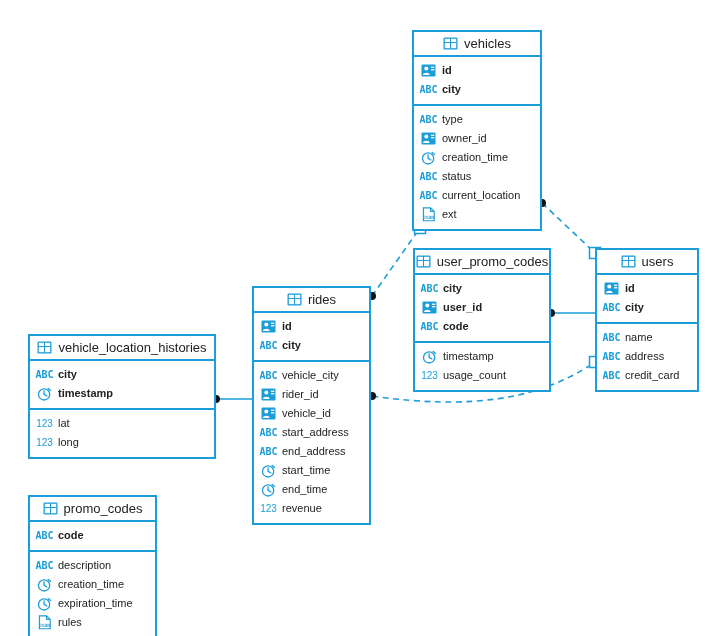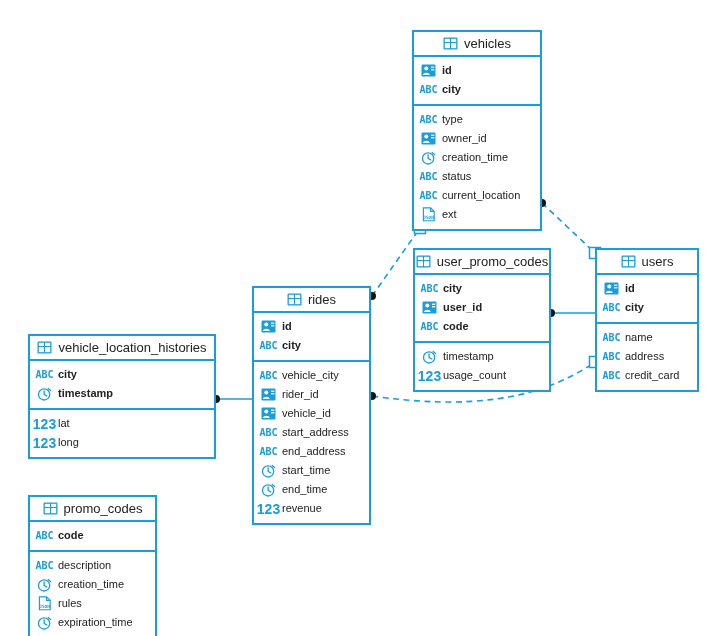--- a/index.html
+++ b/index.html
@@ -69,22 +69,22 @@
   .ico-abc{
     font-size:10px;
     font-weight:bold;
     color:#1a9dd9;
     letter-spacing:0px;
     font-family:"DejaVu Sans Mono", monospace;
     line-height:1;
   }
   
   .ico-123{
-    font-size:14px;
-    font-weight:bold;
+    font-size:10px;
+    font-weight:normal;
     color:#1a9dd9;
     font-family:"Liberation Sans", sans-serif;
     line-height:1;
   }
 
   
 </style>
 </head>
 <body>
 
@@ -495,33 +495,33 @@
             <svg width="15" height="14" viewBox="0 0 15 14">
               <circle cx="7.1" cy="7.4" r="5.6" fill="#ffffff" stroke="#1a9dd9" stroke-width="1.3"></circle>
               <path d="M7.1 3.8 L7.1 7.4 L9.9 9" fill="none" stroke="#1a9dd9" stroke-width="1.3" stroke-linecap="round"></path>
               <path d="M11.2 1.4 L13.6 3.4" fill="none" stroke="#1a9dd9" stroke-width="1.3" stroke-linecap="round"></path>
             </svg>
           </span>
           <span class="field-label">creation_time</span>
         </div>
         <div class="field">
           <span class="ico">
+            <svg width="15" height="14" viewBox="0 0 15 14">
+              <circle cx="7.1" cy="7.4" r="5.6" fill="#ffffff" stroke="#1a9dd9" stroke-width="1.3"></circle>
+              <path d="M7.1 3.8 L7.1 7.4 L9.9 9" fill="none" stroke="#1a9dd9" stroke-width="1.3" stroke-linecap="round"></path>
+              <path d="M11.2 1.4 L13.6 3.4" fill="none" stroke="#1a9dd9" stroke-width="1.3" stroke-linecap="round"></path>
+            </svg>
+          </span>
+          <span class="field-label">expiration_time</span>
+        </div>
+        <div class="field">
+          <span class="ico">
             <svg width="14" height="15" viewBox="0 0 14 15">
               <path d="M1.4 0.9 h7.2 l3.6 3.5 v9.3 h-10.8 z" fill="#ffffff" stroke="#1a9dd9" stroke-width="1.15"></path>
               <path d="M8.6 0.9 v3.5 h3.6" fill="none" stroke="#1a9dd9" stroke-width="1.15"></path>
               <text x="6.6" y="12.2" font-size="4.4" font-family="DejaVu Sans Mono, monospace" font-weight="bold" fill="#1a9dd9" text-anchor="middle">JSON</text>
             </svg>
           </span>
           <span class="field-label">rules</span>
         </div>
-        <div class="field">
-          <span class="ico">
-            <svg width="15" height="14" viewBox="0 0 15 14">
-              <circle cx="7.1" cy="7.4" r="5.6" fill="#ffffff" stroke="#1a9dd9" stroke-width="1.3"></circle>
-              <path d="M7.1 3.8 L7.1 7.4 L9.9 9" fill="none" stroke="#1a9dd9" stroke-width="1.3" stroke-linecap="round"></path>
-              <path d="M11.2 1.4 L13.6 3.4" fill="none" stroke="#1a9dd9" stroke-width="1.3" stroke-linecap="round"></path>
-            </svg>
-          </span>
-          <span class="field-label">expiration_time</span>
-        </div>
       </div>
     </div>
   </div>
 
 </body></html>

